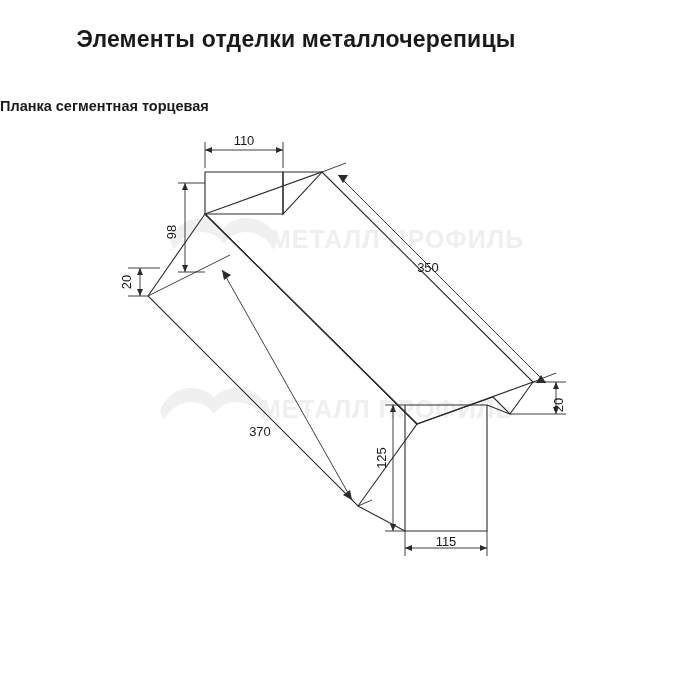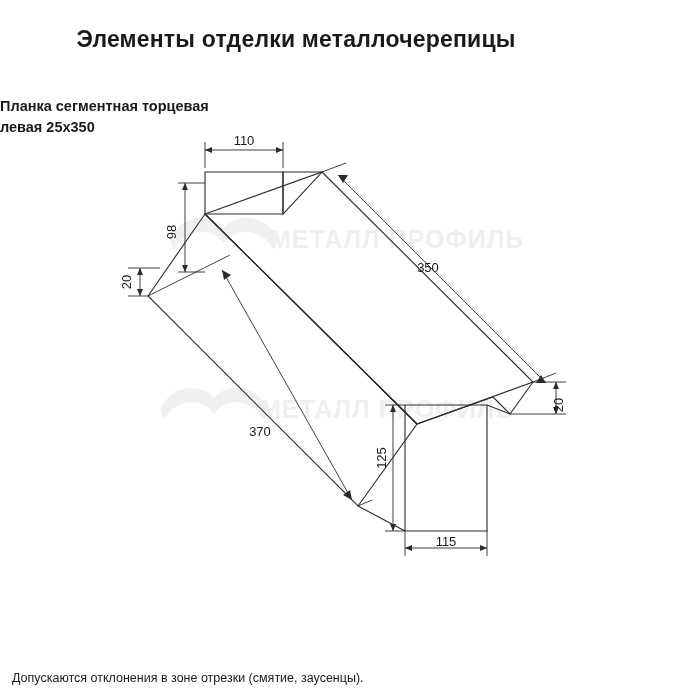--- a/index.html
+++ b/index.html
@@ -80,21 +80,20 @@
 </style>
 </head>
 <body>
 
 <div class="page">
 
   <div class="title">Элементы отделки металлочерепицы</div>
 
   <div class="subtitle">
     <span>Планка сегментная торцевая</span>
-    <span class="l2">левая 25х350</span>
   </div>
 
   <svg class="drawing" viewBox="0 0 700 700">
 
     <g>
       <g transform="translate(170,200)" opacity="1">
         <path class="wm" d="M0 40 q10 -22 32 -22 q14 0 22 10 q8 -10 22 -10 q22 0 32 22 l-4 10 q-10 -18 -28 -18 q-14 0 -22 12 q-8 -12 -22 -12 q-18 0 -28 18 z"></path>
         <text class="wm-text" x="100" y="48">МЕТАЛЛ ПРОФИЛЬ</text>
       </g>
       <g transform="translate(160,370)" opacity="1">
@@ -191,16 +190,15 @@
       <text class="dimtext" x="260" y="436" text-anchor="middle">370</text>
 
       <text class="dimtext" x="386" y="458" text-anchor="middle" transform="rotate(-90 386 458)">125</text>
 
       <text class="dimtext" x="446" y="546" text-anchor="middle">115</text>
     </g>
 
   </svg>
 
   <div class="footnotes">
-    <div>Допускаются отклонения в зоне отрезки (смятие, заусенцы).</div>
   </div>
 
 </div>
 
 </body></html>

